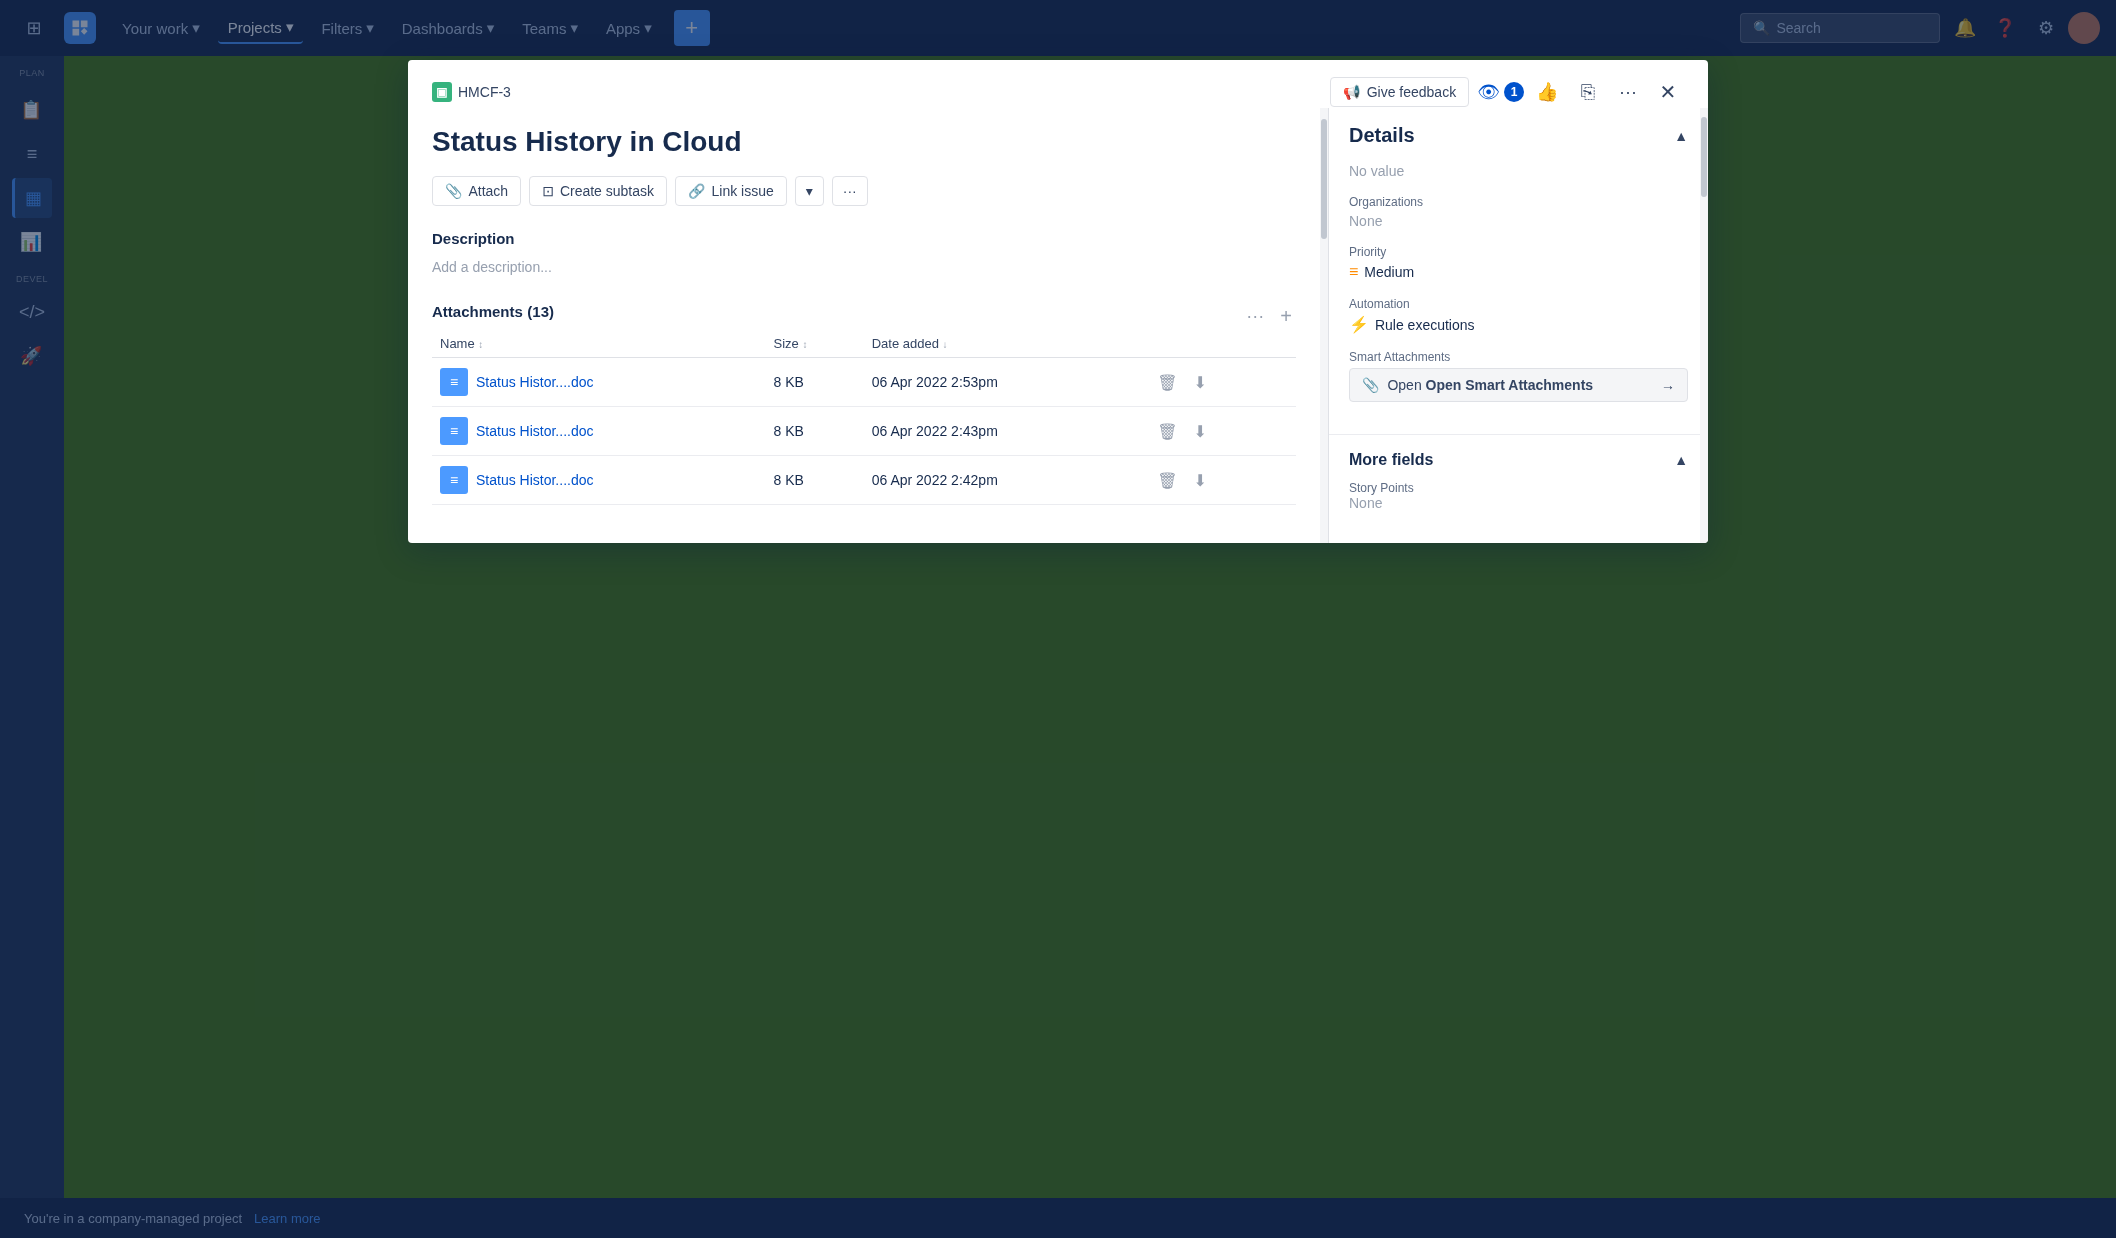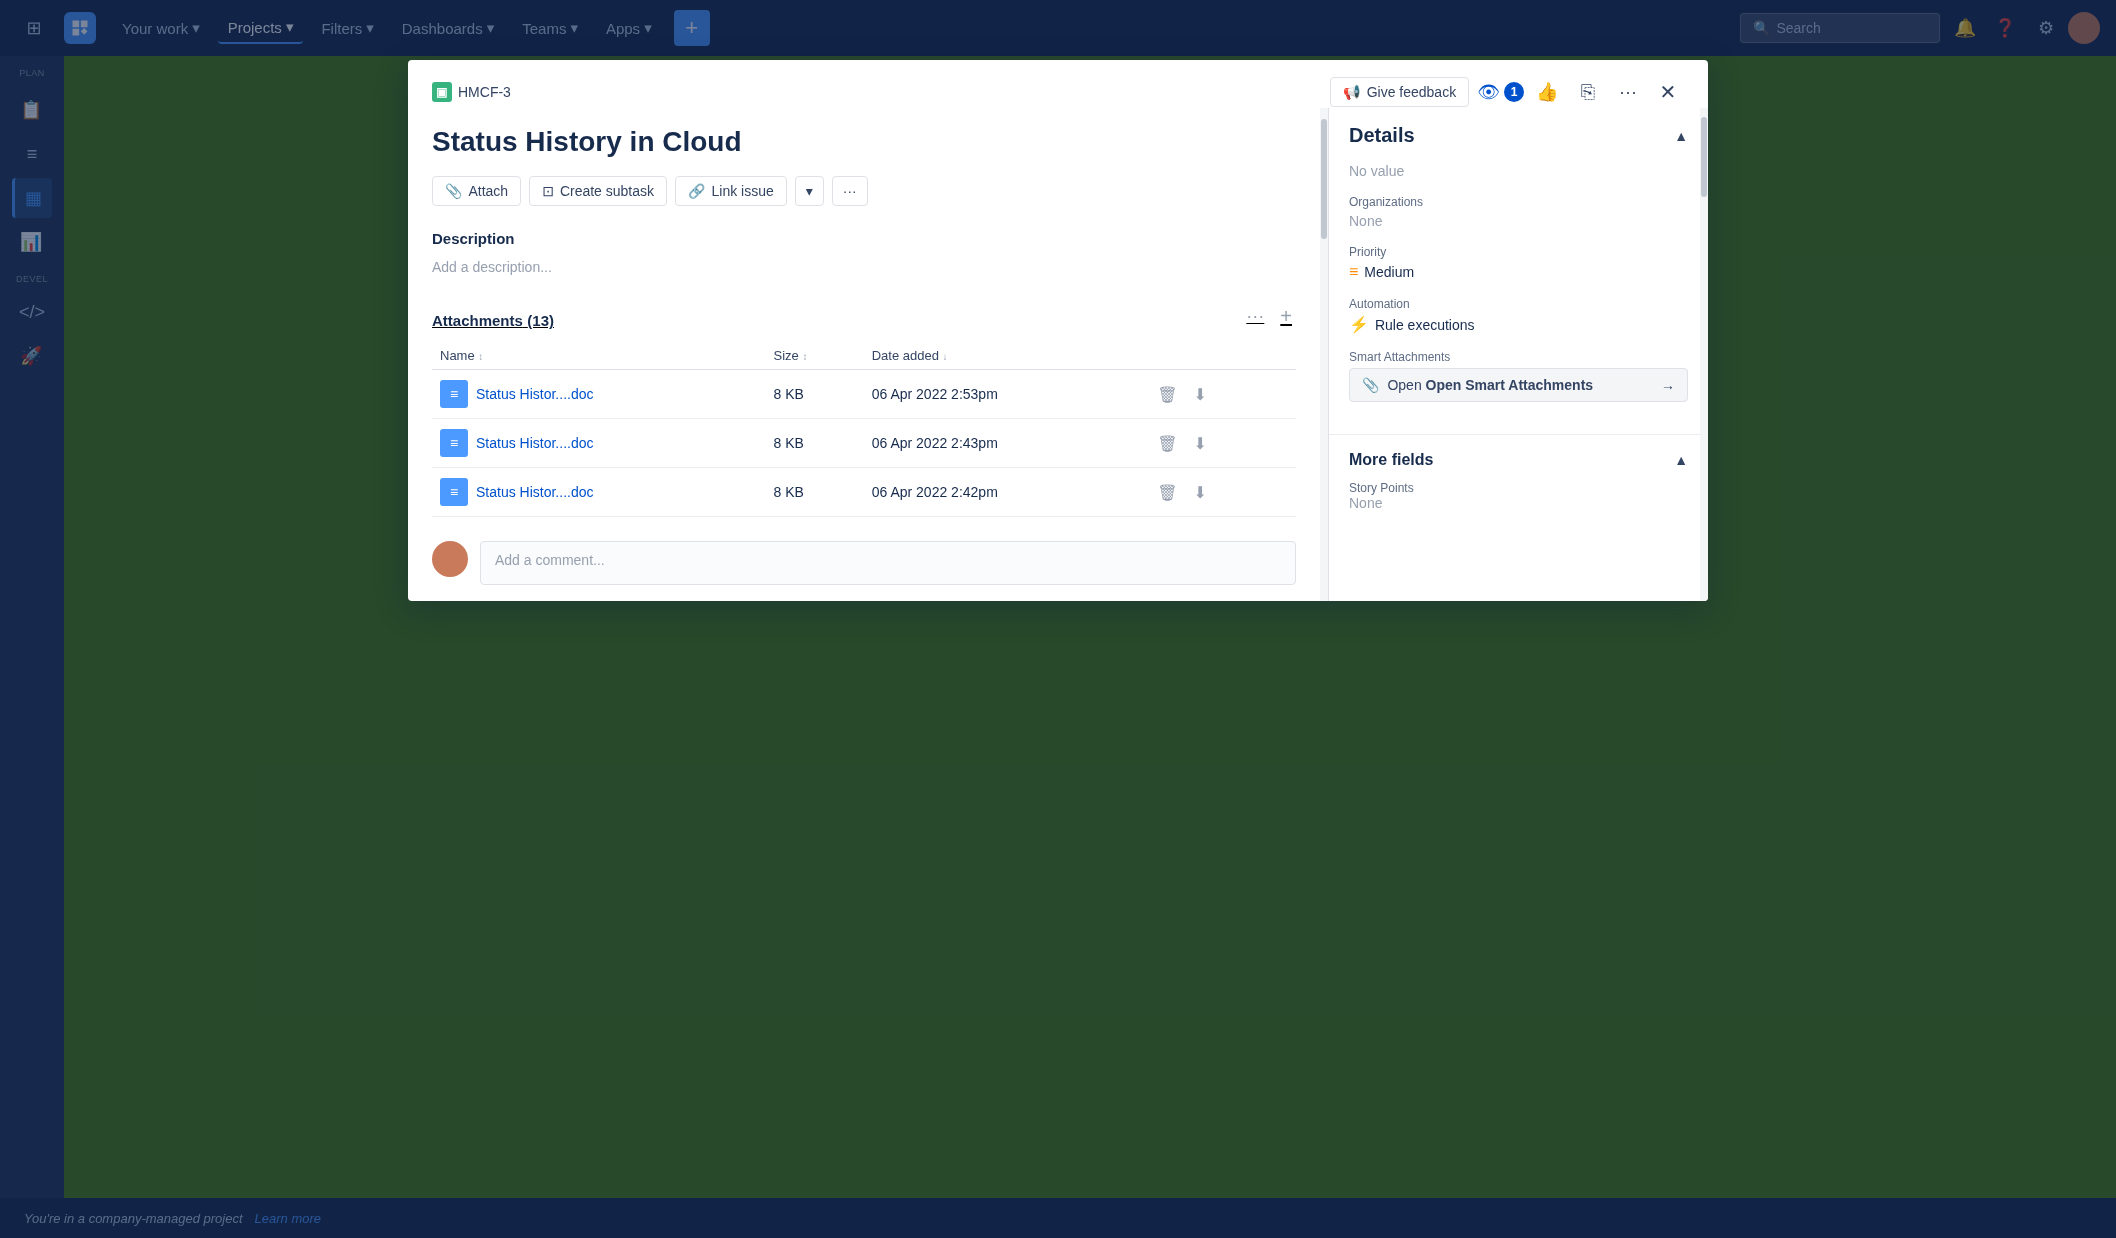--- a/index.html
+++ b/index.html
@@ -332,24 +332,23 @@
       color: #97a0af;
       font-size: 14px;
       margin-bottom: 24px;
       padding: 4px 0;
       cursor: text;
     }
 
     
     .attachments-header {
       display: flex;
-      align-items: flex-end;
+      align-items: flex-start;
       justify-content: space-between;
-      margin-bottom: 12px;
-      text-decoration: underline;
+      margin-bottom: 0;
     }
     .attachments-title {
       font-size: 15px;
       font-weight: 700;
       color: #172b4d;
     }
     .attachments-actions {
       display: flex;
       gap: 8px;
       align-items: center;
@@ -566,21 +565,20 @@
       left: 0;
       right: 0;
       height: 40px;
       background: #1c2b4a;
       display: flex;
       align-items: center;
       padding: 0 24px;
       color: #b8c7e0;
       font-size: 13px;
       gap: 12px;
-      font-style: italic;
     }
     .bottom-bar a { color: #4c9aff; text-decoration: none; cursor: pointer; }
   </style>
 </head>
 <body>
 
 <nav class="top-nav">
   <button class="nav-icon-btn nav-grid-icon">⊞</button>
   <div class="nav-logo">
     <svg viewBox="0 0 24 24" fill="white">
@@ -756,24 +754,20 @@
     <td>8 KB</td>
     <td>06 Apr 2022 2:42pm</td>
     <td>
       <button class="att-icon-btn">🗑</button>
       <button class="att-icon-btn">⬇</button>
     </td>
   </tr>
             </tbody>
         </table>
 
-        <div class="comment-area">
-          <div class="comment-avatar"></div>
-          <div class="comment-input">Add a comment...</div>
-        </div>
       </div>
 
       <div class="modal-scrollbar">
         <div class="modal-scrollbar-thumb"></div>
       </div>
 
       <div class="modal-right" style="position:relative;">
 
         <div style="height:8px;background:#f4f5f7;position:absolute;top:0;right:0;width:8px;"></div>
 

